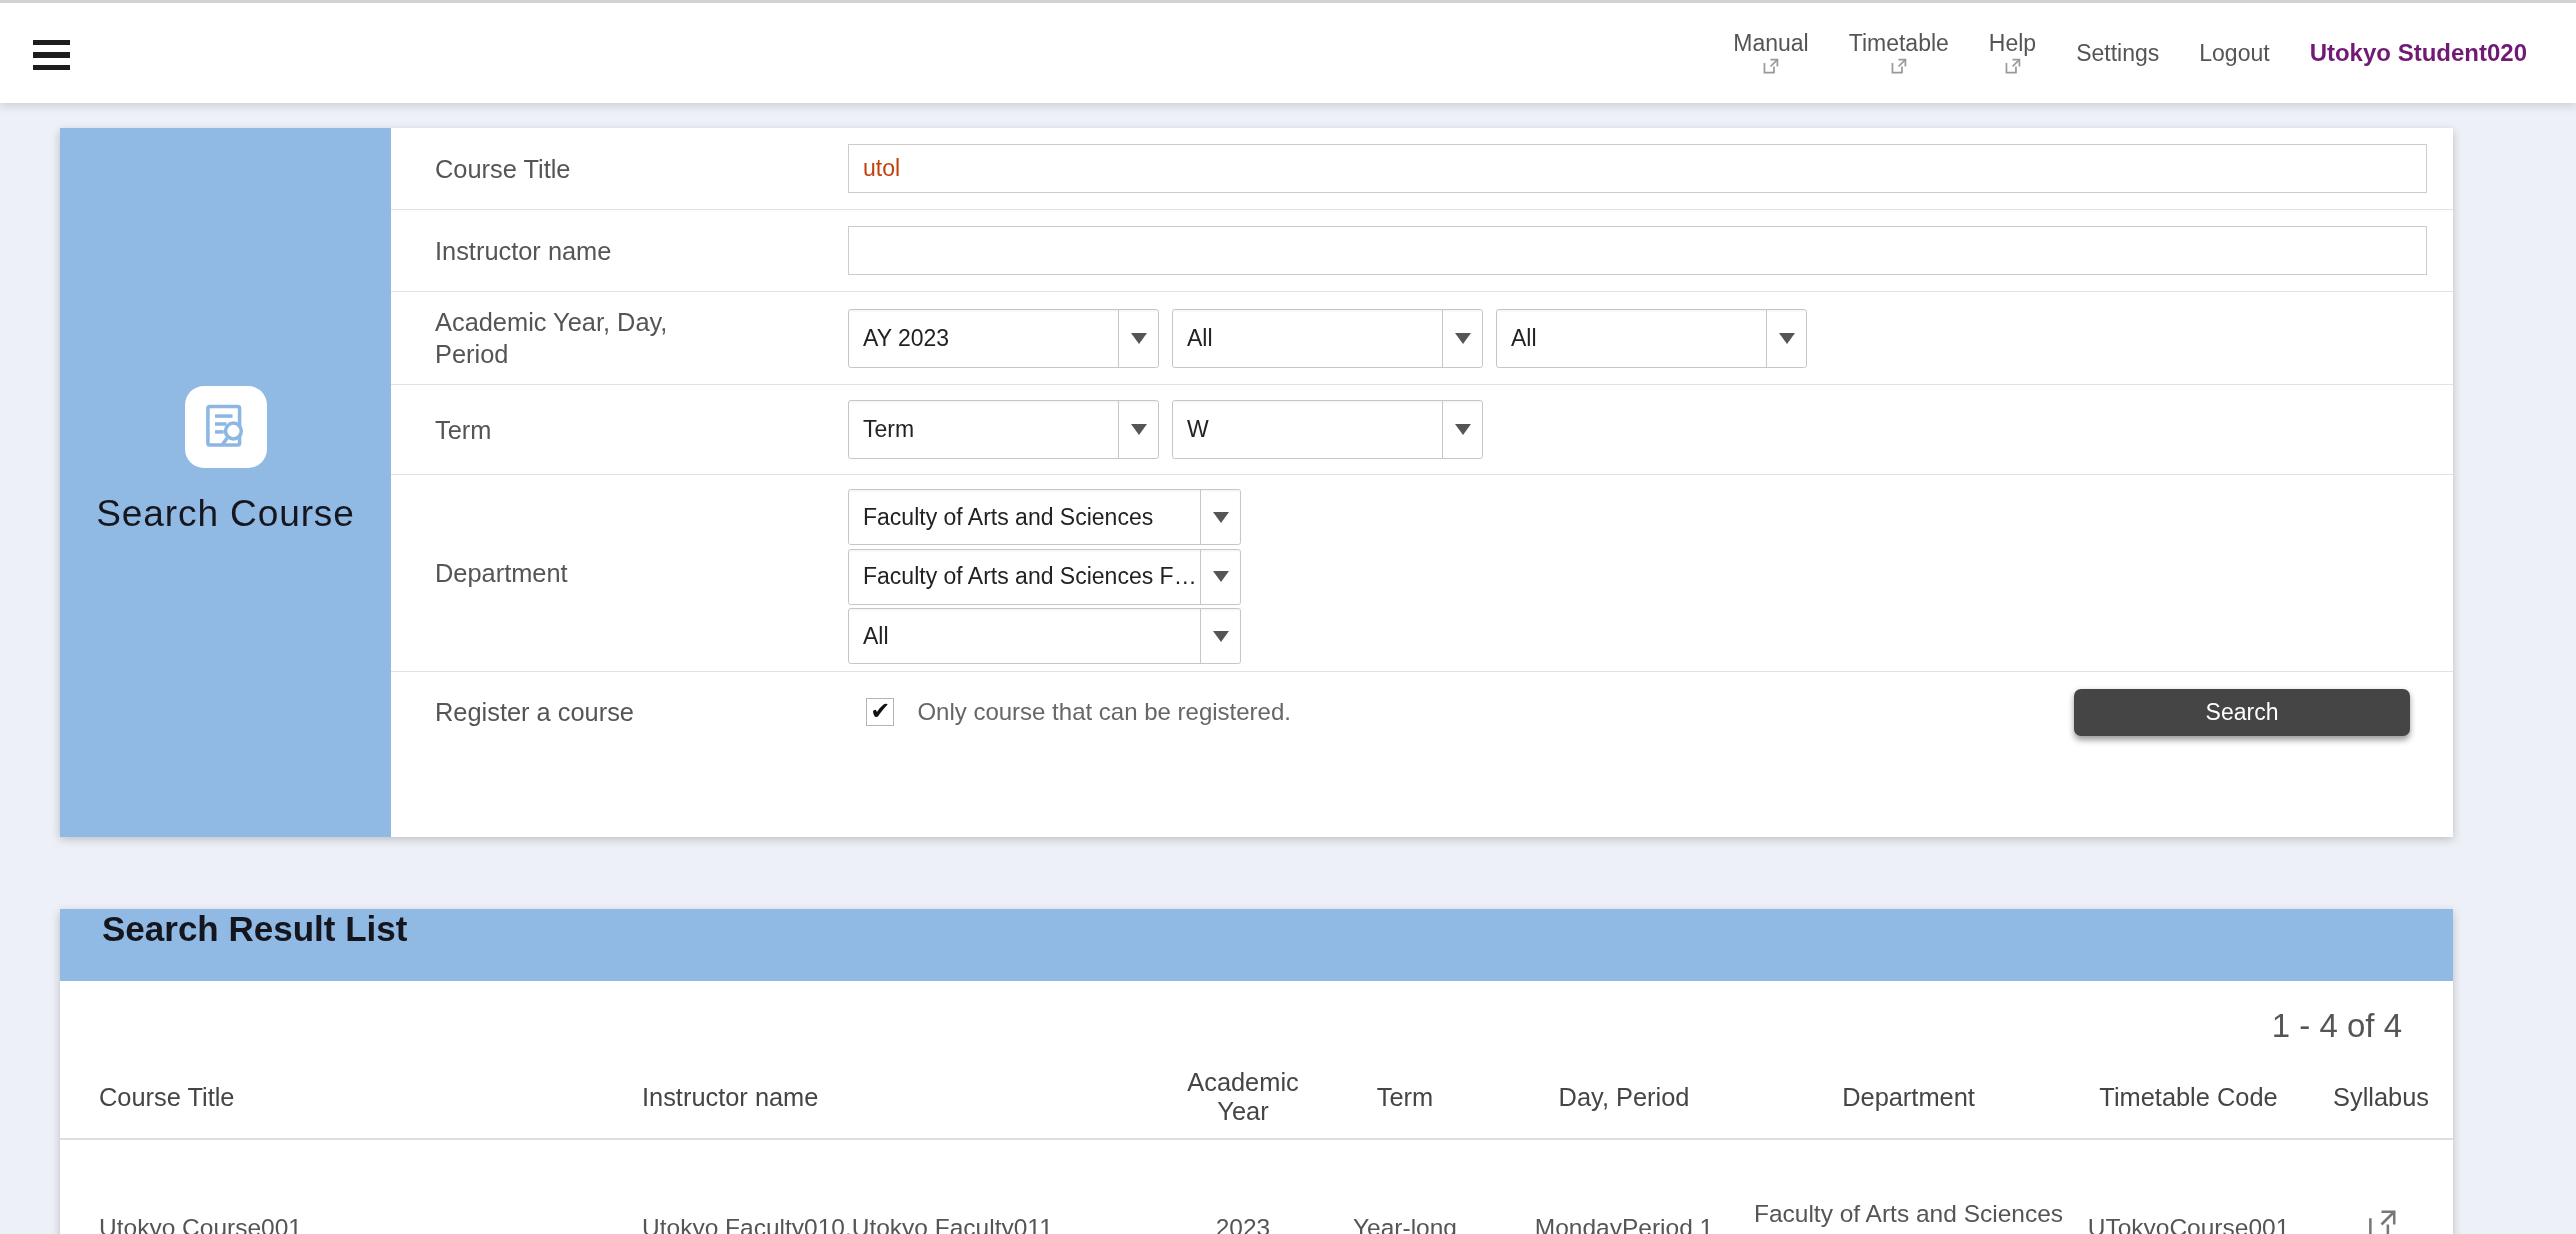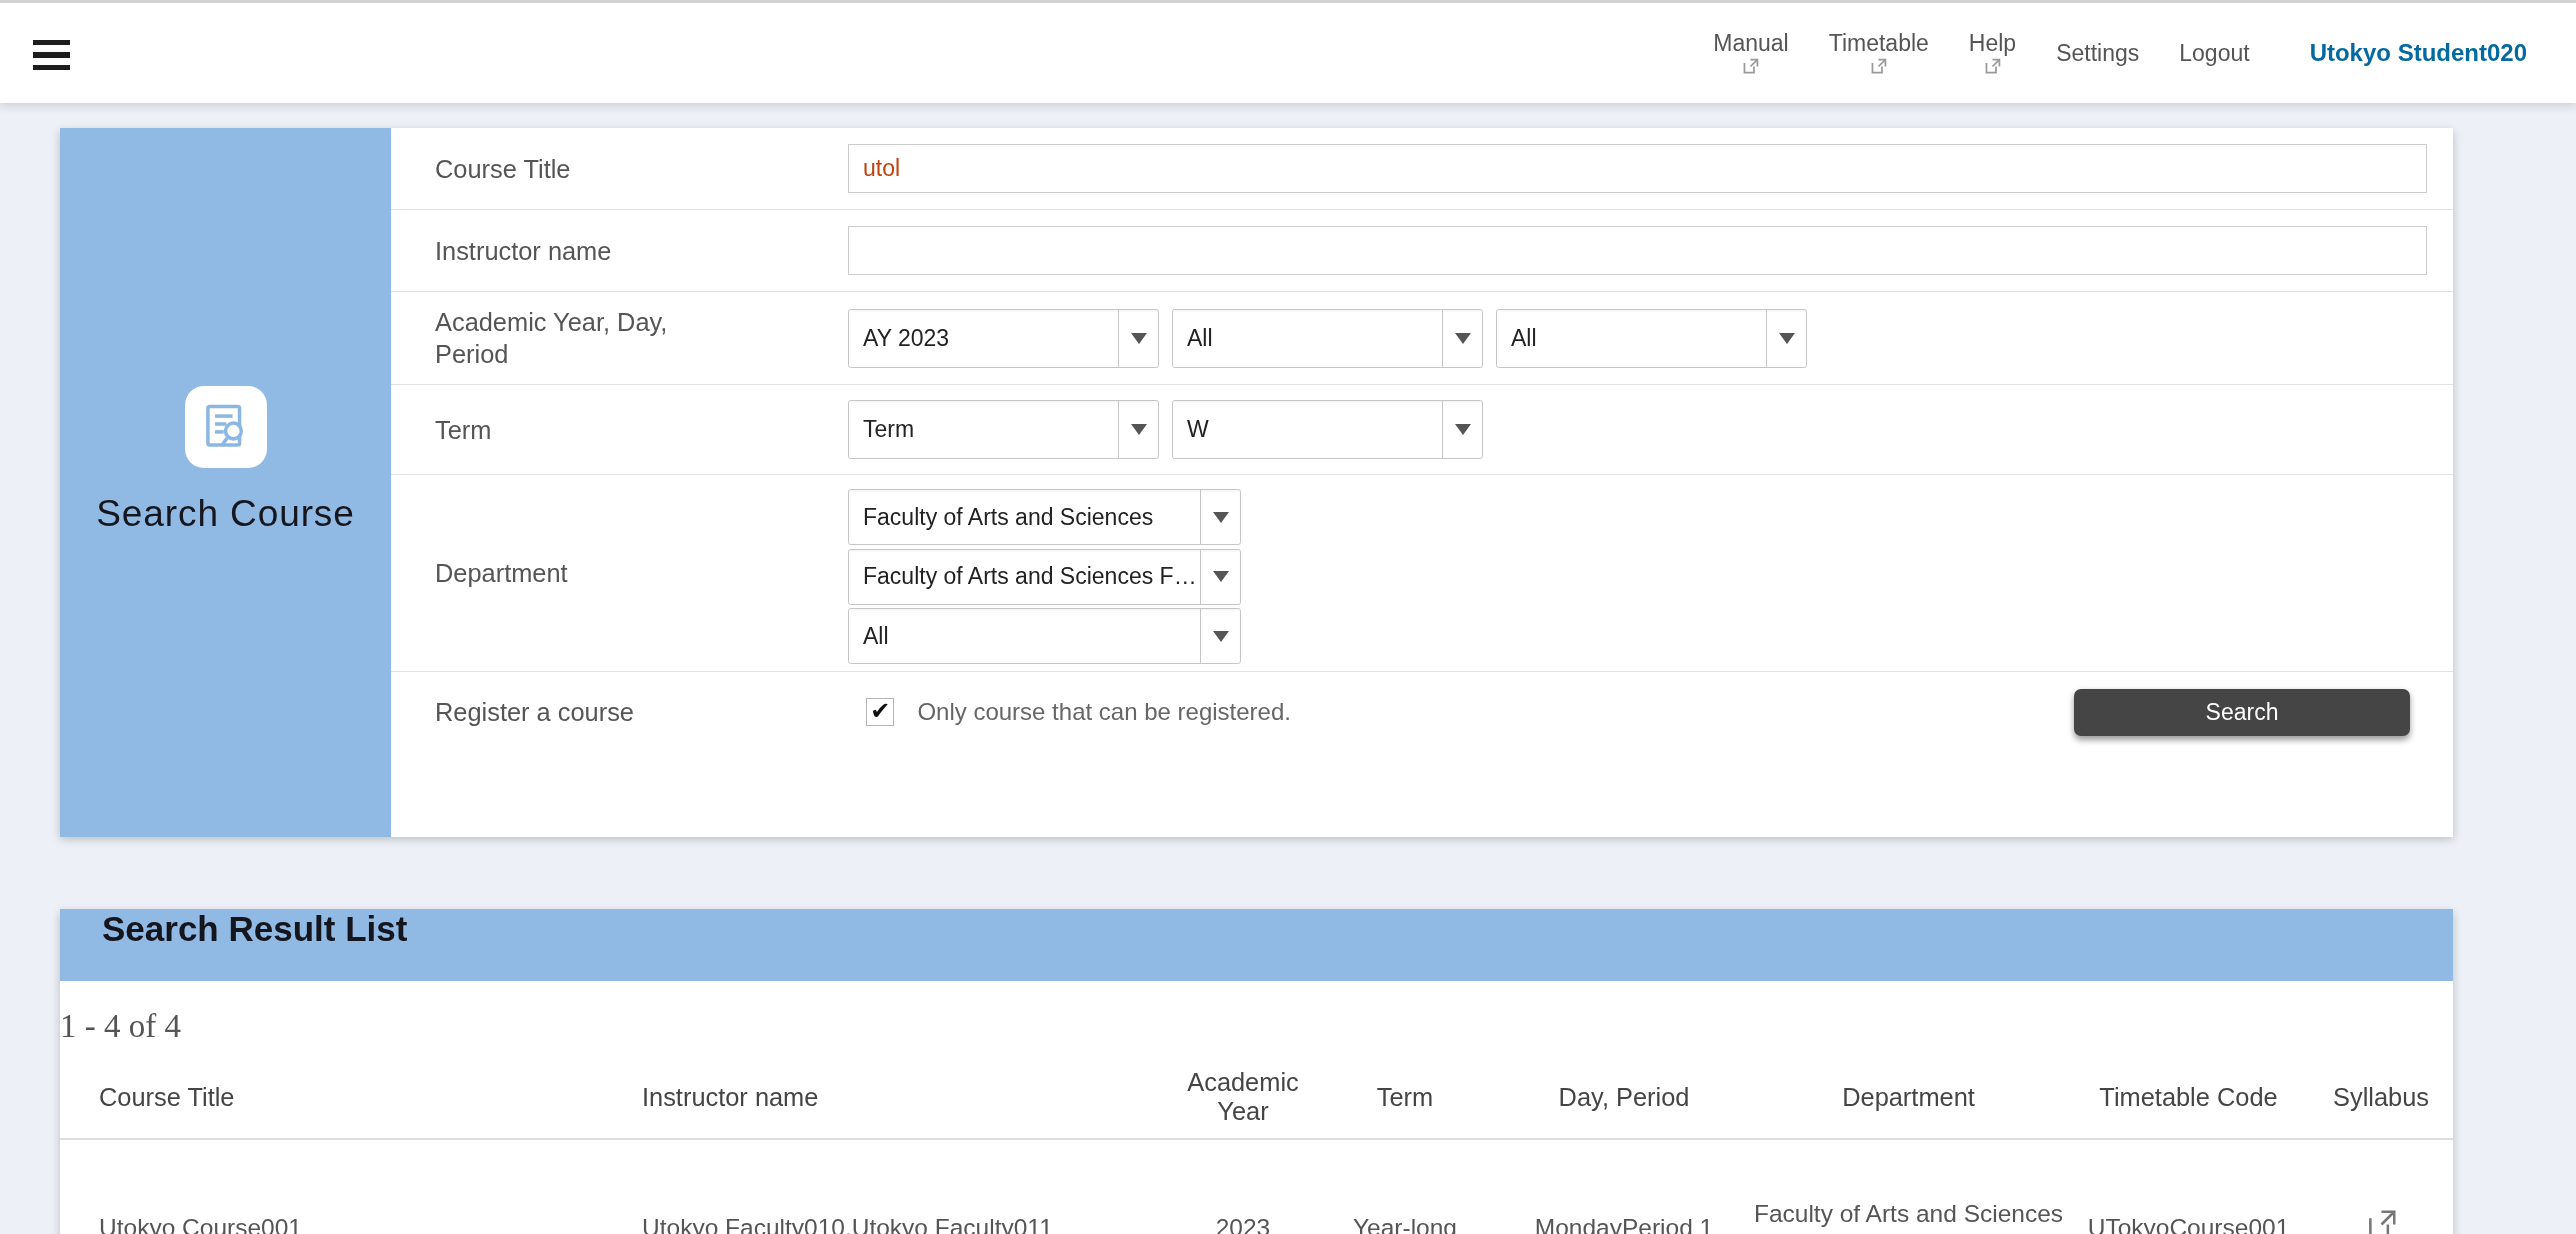--- a/index.html
+++ b/index.html
@@ -29,21 +29,21 @@
   .top-menu {
     margin-left:auto; display:flex; align-items:center;
     gap:40px; padding-right:49px;
   }
   .top-link {
     font-size:23px; color:#555; display:flex; align-items:center; gap:5.3px;
     cursor:pointer; white-space:nowrap;flex-direction:column;
   }
   .ext-icon { width:19px; height:19px; margin-top:-5.3px; }
   .ext-icon svg { display:block; }
-  .user-name { font-size:24px; font-weight:bold; color:#0369a1; white-space:nowrap;margin-left:20px; }
+  .user-name { font-size:24px; font-weight:bold; color:#701a75; white-space:nowrap; }
 
   
   .search-card {
     position:absolute; left:60px; top:128px; width:2393px; height:709px;
     background:#ffffff;
     box-shadow:0 2.6px 8.8px rgba(0,0,0,0.22);
     display:flex;
   }
   .side-panel {
     width:331px; flex:0 0 331px; background:#90bae4;
@@ -125,22 +125,22 @@
   .results-card {
     position:absolute; left:60px; top:909px; width:2393px; height:438px;
     background:#ffffff; box-shadow:0 2.6px 8.8px rgba(0,0,0,0.22);
   }
   .results-header {
     height:72px; background:#90bae4; display:flex; 
     padding-left:42px; font-size:35px; color:#15151d;font-weight:bold;
   }
   .results-body { padding-top:24.5px; }
   .pagination {
-    text-align:left; padding-right:51px; font-size:33px; color:#555;
-    height:40px; line-height:40px;font-family:Liberation Serif, serif;
+    text-align:right; padding-right:51px; font-size:33px; color:#555;
+    height:40px; line-height:40px;
   }
   .rtable { width:100%; margin-top:10.5px; border-collapse:collapse; }
   .rtable .hrow { display:flex; align-items:center; height:84px; border-bottom:2.6px solid #dedede; }
   .rtable .drow { display:flex; align-items:center; height:175px; }
   .cell { font-size:24.5px; color:#555; text-align:center; line-height:29px; }
   .hcell { font-size:25.4px; color:#454545; }
   .c-title  { width:543px; flex:0 0 543px; text-align:left; padding-left:39px; }
   .c-instr  { width:570px; flex:0 0 570px; text-align:left; padding-left:39px; }
   .c-year   { width:140px; flex:0 0 140px; }
   .c-term   { width:184px; flex:0 0 184px; }

